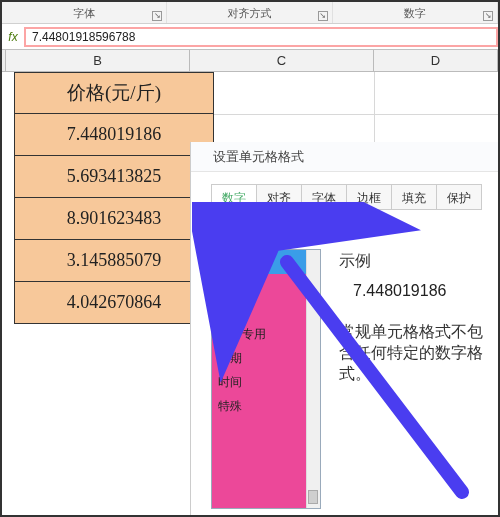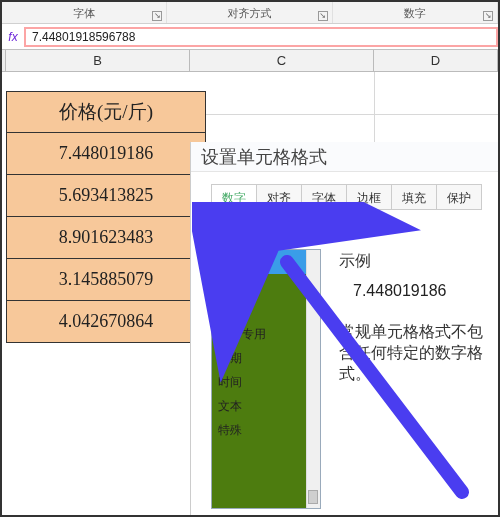--- a/index.html
+++ b/index.html
@@ -42,21 +42,21 @@
     display: flex;
     align-items: center;
     height: 26px;
     border-bottom: 1px solid #c0c0c0;
     background: #fff;
   }
   .fx-label {
     width: 22px;
     text-align: center;
     font-style: italic;
-    color: #6d28d9;
+    color: #4d7c0f;
     font-size: 12px;
   }
   .fx-input {
     flex: 1;
     height: 20px;
     border: 2px solid #fca5a5;
     padding: 0 6px;
     font-size: 12px;
     color: #222;
   }
@@ -80,24 +80,23 @@
   }
   .col-B { width: 184px; }
   .col-C { width: 184px; }
   .col-D { flex: 1; }
   .grid-body {
     position: relative;
     height: 445px;
   }
   .cells-col {
     position: absolute;
-    left: 4px;
+    left: 12px;
     top: 0;
     width: 200px;
-    margin-top: 19px;
   }
   .cell {
     height: 42px;
     border: 1px solid #333;
     border-top: none;
     background: #f7c89a;
     font-family: "SimSun", serif;
     font-size: 18px;
     color: #222;
     display: flex;
@@ -124,23 +123,23 @@
     left: 188px;
     top: 70px;
     right: 0;
     background: #fff;
     height: 445px;
     border-left: 1px solid #ccc;
   }
   .dialog-title {
     height: 30px;
     line-height: 30px;
-    padding: 0 10px;
+    padding: 0 22px;
     color: #444;
-    font-size: 18px;
+    font-size: 13px;
     border-bottom: 1px solid #e5e5e5;
     background: #fafbfd;
   }
   .dlg-body {
     padding: 12px 10px 10px 20px;
   }
   .tabs {
     display: flex;
     gap: 0;
     margin-bottom: 18px;
@@ -167,21 +166,21 @@
   .cat-label {
     font-size: 12px;
     color: #333;
     margin-bottom: 4px;
   }
   .cat-row { display:flex; gap:18px; }
   .listbox {
     width: 110px;
     height: 260px;
     border: 1px solid #9ab;
-    background: #4d7c0f;
+    background: #ec4899;
     font-size: 12px;
     overflow: hidden;
     position: relative;
   }
   .listbox-inner { padding:0; }
   .lb-item {
     padding: 2px 6px;
     color: #222;
     cursor: pointer;
     line-height: 20px;
@@ -281,21 +280,20 @@
       <div class="cat-label">分类(C):</div>
       <div class="cat-row">
         <div class="listbox">
           <div class="listbox-inner">
             <div class="lb-item selected">常规</div>
             <div class="lb-item">数值</div>
             <div class="lb-item">货币</div>
             <div class="lb-item">会计专用</div>
             <div class="lb-item">日期</div>
             <div class="lb-item">时间</div>
-            <div class="lb-item">文本</div>
             <div class="lb-item">特殊</div>
 
           </div>
           <div class="lb-scroll">
             <div class="lb-thumb"></div>
           </div>
         </div>
         <div class="right-pane">
           <div class="sample-label">示例</div>
           <div class="sample-val">7.448019186</div>

